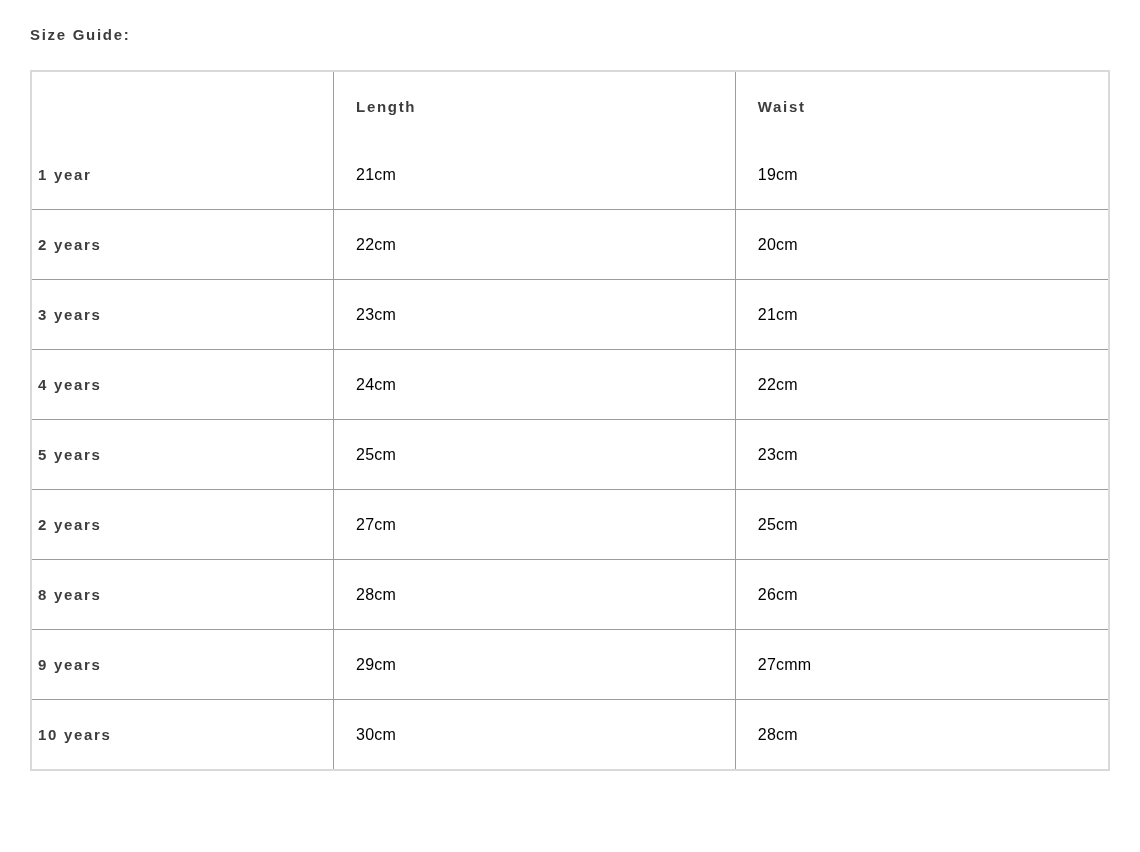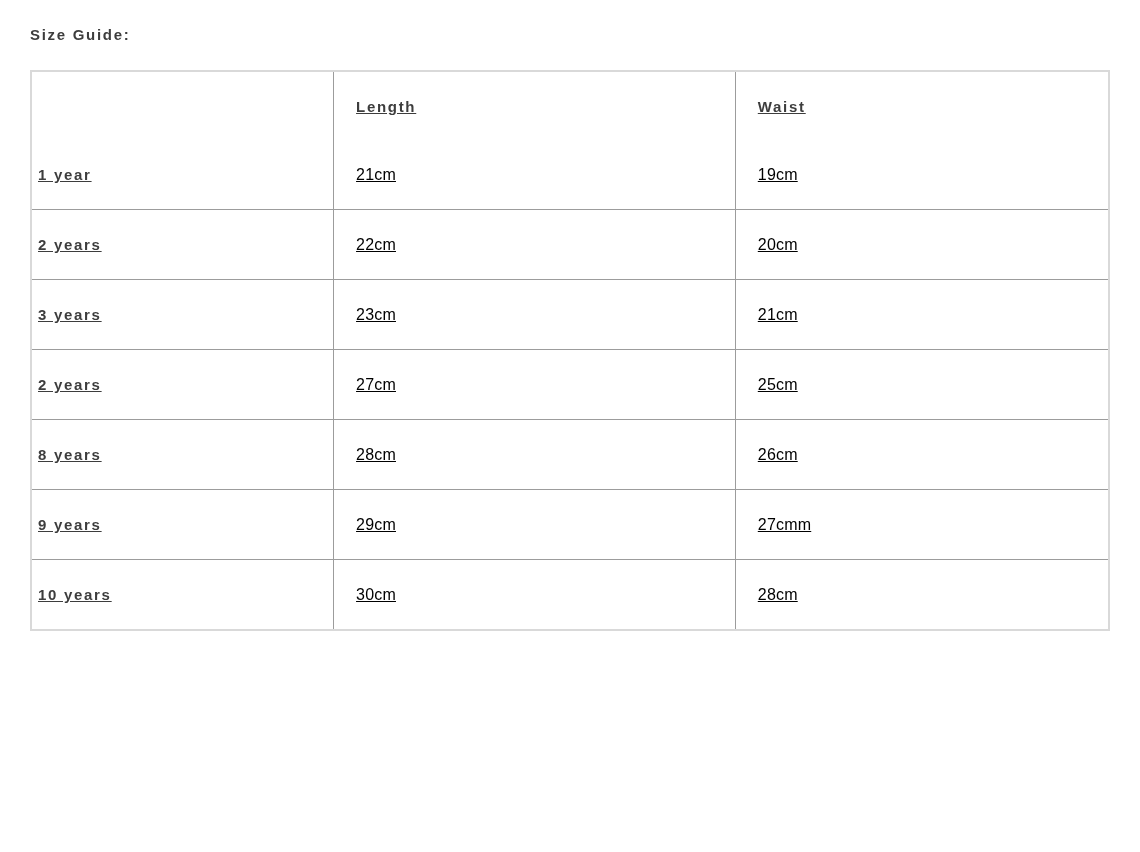--- a/index.html
+++ b/index.html
@@ -56,21 +56,20 @@
   table.size-table col.c-length { width: 401px; }
   table.size-table col.c-waist { width: 373px; }
 
   table.size-table th,
   table.size-table td {
     margin: 12px;
     text-align: left;
     vertical-align: middle;
     border-bottom: 1px solid #9c9c9c;
     border-right: 1px solid #9c9c9c;
-    text-decoration: underline;
   }
 
   table.size-table tr:last-child th,
   table.size-table tr:last-child td {
     border-bottom: none;
   }
   table.size-table th:last-child,
   table.size-table td:last-child {
     border-right: none;
   }
@@ -141,20 +140,30 @@
             <th class="row-label">2 years</th>
             <td class="cell-value">22cm</td>
             <td class="cell-value">20cm</td>
           </tr>
           <tr>
             <th class="row-label">3 years</th>
             <td class="cell-value">23cm</td>
             <td class="cell-value">21cm</td>
           </tr>
           <tr>
+            <th class="row-label">4 years</th>
+            <td class="cell-value">24cm</td>
+            <td class="cell-value">22cm</td>
+          </tr>
+          <tr>
+            <th class="row-label">5 years</th>
+            <td class="cell-value">25cm</td>
+            <td class="cell-value">23cm</td>
+          </tr>
+          <tr>
             <th class="row-label">2 years</th>
             <td class="cell-value">27cm</td>
             <td class="cell-value">25cm</td>
           </tr>
           <tr>
             <th class="row-label">8 years</th>
             <td class="cell-value">28cm</td>
             <td class="cell-value">26cm</td>
           </tr>
           <tr>

